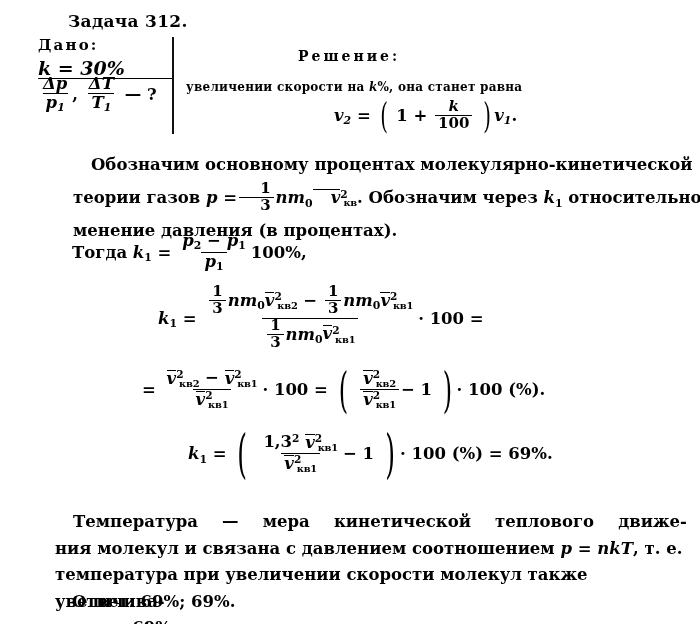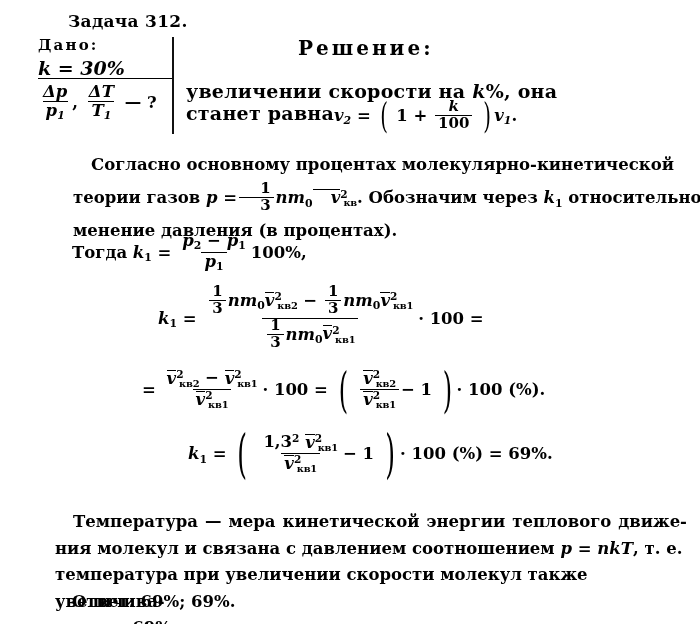--- a/index.html
+++ b/index.html
@@ -68,43 +68,43 @@
     line-height: 1.3; margin-top: 1px;
   }
   #given-rule {
     position: absolute;
     left: 38px; top: 78px;
     width: 134px; height: 0;
     border-top: 1.7px solid #000;
   }
   #given-find {
     position: absolute;
-    left: 38px; top: 84px;
+    left: 38px; top: 76px;
     font-size: 16.5px; font-weight: bold; text-align: right;
   }
   #divider {
     position: absolute;
     left: 172px; top: 37px;
     width: 0; height: 97px;
     border-left: 2px solid #111;
   }
 
   #solution-label {
-    left: 298px; top: 36px;
-    font-size: 20px; font-weight: bold;
+    left: 298px; top: 48px;
+    font-size: 14px; font-weight: bold;
     letter-spacing: 3px;
   }
   #solution-l1 {
     left: 206px; top: 58px;
     font-size: 16.5px; font-weight: bold;
     letter-spacing: 0.25px;
   }
   #solution-l2 {
     left: 186px; top: 80px;
-    font-size: 19px; font-weight: bold;
+    font-size: 12px; font-weight: bold;
     letter-spacing: 0.25px;
   }
   #eq-v2 {
     left: 334px; top: 100px;
     font-size: 16.5px;
     text-align: right;
   }
 
   
   #para1 {
@@ -183,21 +183,21 @@
     <span>1 +</span>
     <span class="frac" style="font-size:15px;">
       <span class="num it">k</span>
       <span class="den">100</span>
     </span>
     <span class="bigparen" style="font-size:36px; line-height:0.72; vertical-align:middle; transform:scaleX(0.55); display:inline-block;">)</span><span class="it">v</span><span class="sub">1</span><span>.</span>
   </div>
 
   <div class="abs" id="para1">
     <span class="l justline" style="padding-left:18px;">
-      <span>Согласно</span>
+      <span>Обозначим</span>
       <span>основному</span>
       <span>процентах</span>
       <span>молекулярно-кинетической</span>
     </span>
     <span class="l" style="display:block; line-height:30px;">
       <span>теории газов </span><span class="it">p</span>
       <span>=</span><span class="frac" style="font-size:15px;">
           <span class="num">1</span>
           <span class="den">3</span>
         </span><span class="it">nm</span><span class="sub" style="font-style:normal;">0</span><span class="ovl it">v</span><span style="font-size:0;">&nbsp;</span><span class="sup">2</span><span class="subr" style="margin-left:-0.42em;">кв</span><span>. Обозначим через </span><span class="it">k</span><span class="sub" style="font-style:normal;">1</span><span> относительное из-</span>
@@ -263,21 +263,20 @@
     <span>(%)</span>
     <span>= 69%</span><span>.</span>
   </div>
 
   <div class="abs" id="para2">
     <span class="justline" style="padding-left:18px;align-items:flex-end;">
       <span>Температура</span>
       <span>—</span>
       <span>мера</span>
       <span>кинетической</span>
-      <span>энергии</span>
       <span>теплового</span>
       <span>движе-</span>
     </span>
     <span style="display:block;">
       <span>ния молекул и связана с давлением соотношением </span><span class="it">p</span> <span>=</span> <span class="it">nkT</span><span>, т. е.</span>
     </span>
     <span style="display:block;">температура при увеличении скорости молекул также увеличива-</span>
     <span style="display:block;">ется на 69%.</span>
   </div>
 

